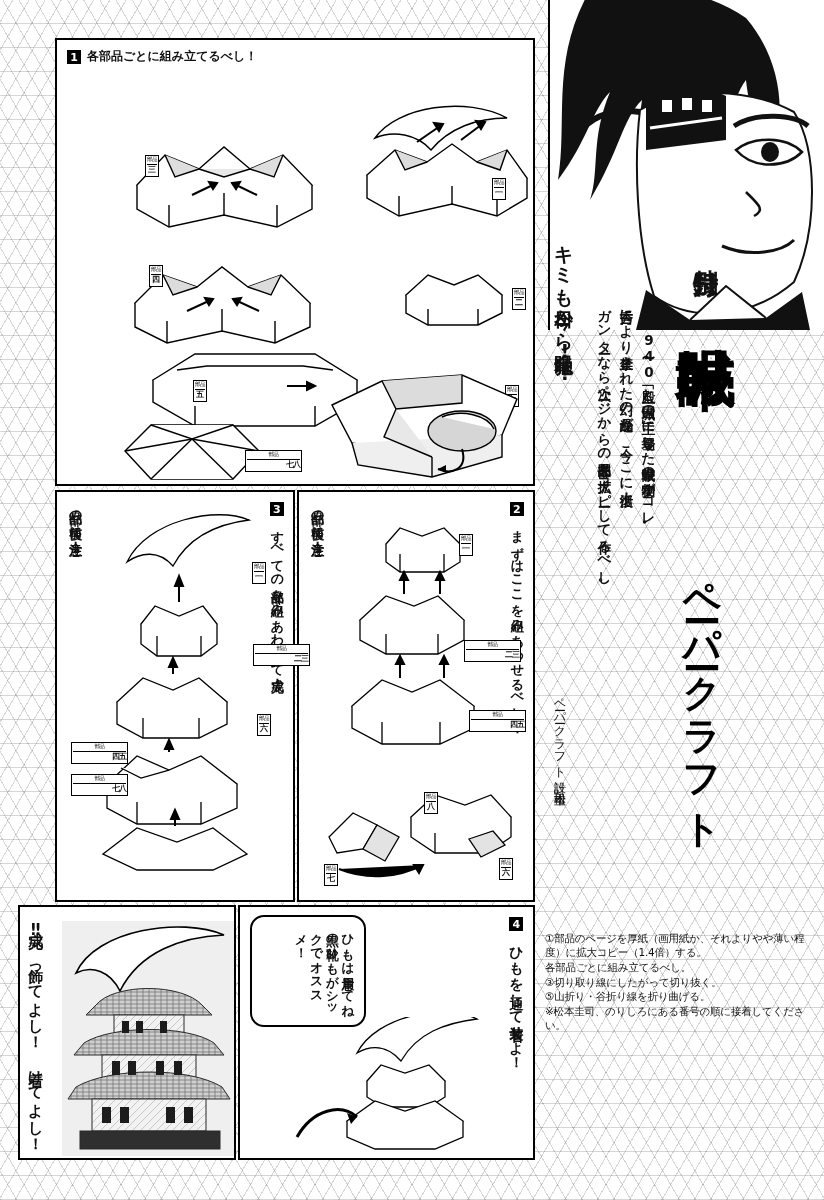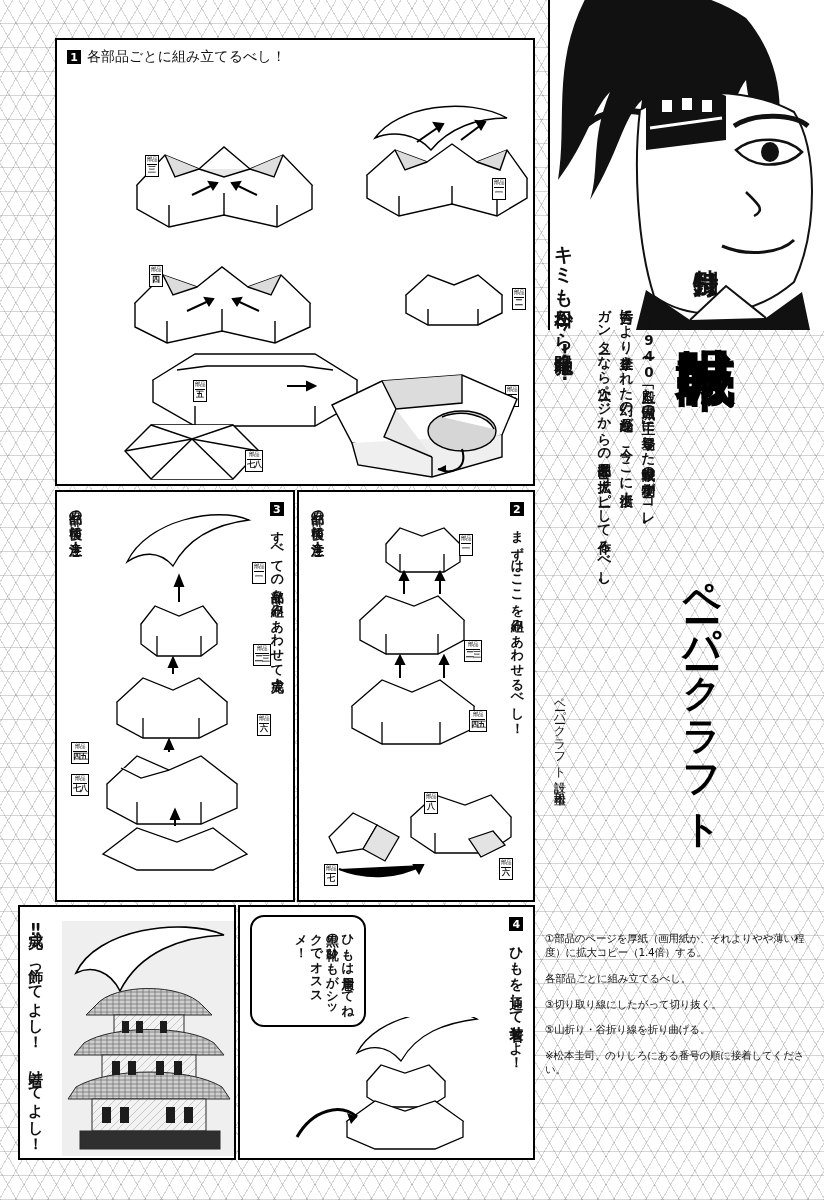--- a/index.html
+++ b/index.html
@@ -53,21 +53,21 @@
     background:#fff;
     font-size:7px;
     line-height:1.05;
     text-align:center;
     padding:1px 1px 2px;
     box-sizing:border-box;
     white-space:nowrap;
   }
   .parttag .lbl{display:block;font-size:5.5px;letter-spacing:-.5px;}
   .parttag .num{display:block;border-top:1px solid #000;font-size:8px;font-weight:bold;margin-top:1px;padding-top:1px;}
-  .parttag.two .num{letter-spacing:-1px;}
+  .parttag.two .num{letter-spacing:-1px;padding-left:39px;}
 
   
   #cover-photo{
     position:absolute;left:548px;top:0;width:276px;height:330px;
     overflow:hidden;background:#d8d8d8;border-left:2px solid #000;
   }
 
   
   .title-main{
     position:absolute;
@@ -82,21 +82,21 @@
     paint-order:stroke fill;
   }
 
   
   .notes{
     position:absolute;
     font-size:10.5px;
     line-height:1.32;
     letter-spacing:-.2px;
   }
-  .notes p{margin:0 0 12px 0;}
+  .notes p{margin:0 0 1px 0;}
 
   
   #castle-photo{
     position:absolute;
     background:#e9e9e9;
     overflow:hidden;
   }
 
   
   .bubble{
@@ -112,21 +112,21 @@
 <body>
 
 <div class="bg-pattern"></div>
 
 <div class="page">
 
   <div class="panel" id="panel-step1" style="left:55px;top:38px;width:480px;height:448px;">
 
     <div style="position:absolute;left:10px;top:8px;display:flex;align-items:center;gap:6px;">
       <span class="stepnum" style="width:14px;height:14px;font-size:11px;padding-top:2px;box-sizing:border-box;">1</span>
-      <span style="font-size:14px;font-weight:normal;">各部品ごとに組み立てるべし！</span>
+      <span style="font-size:12px;font-weight:bold;">各部品ごとに組み立てるべし！</span>
     </div>
 
     <svg class="diag" style="left:60px;top:85px;" width="215" height="115" viewBox="0 0 215 115">
       <g fill="#fff" stroke="#000" stroke-width="1.4">
         <path d="M20 60 L48 30 L82 44 L107 22 L133 44 L166 30 L195 60 L160 80 L107 68 L52 80 Z"></path>
         <path d="M20 60 L20 84 L52 102 L107 90 L160 102 L195 84 L195 60" fill="#fff"></path>
         <path d="M52 80 L52 102 M160 80 L160 102 M107 68 L107 90"></path>
         <path d="M48 30 L58 52 L82 44 M133 44 L157 52 L166 30" fill="#dedede"></path>
         <path d="M82 44 L107 52 L133 44" fill="#e8e8e8"></path>
       </g>

